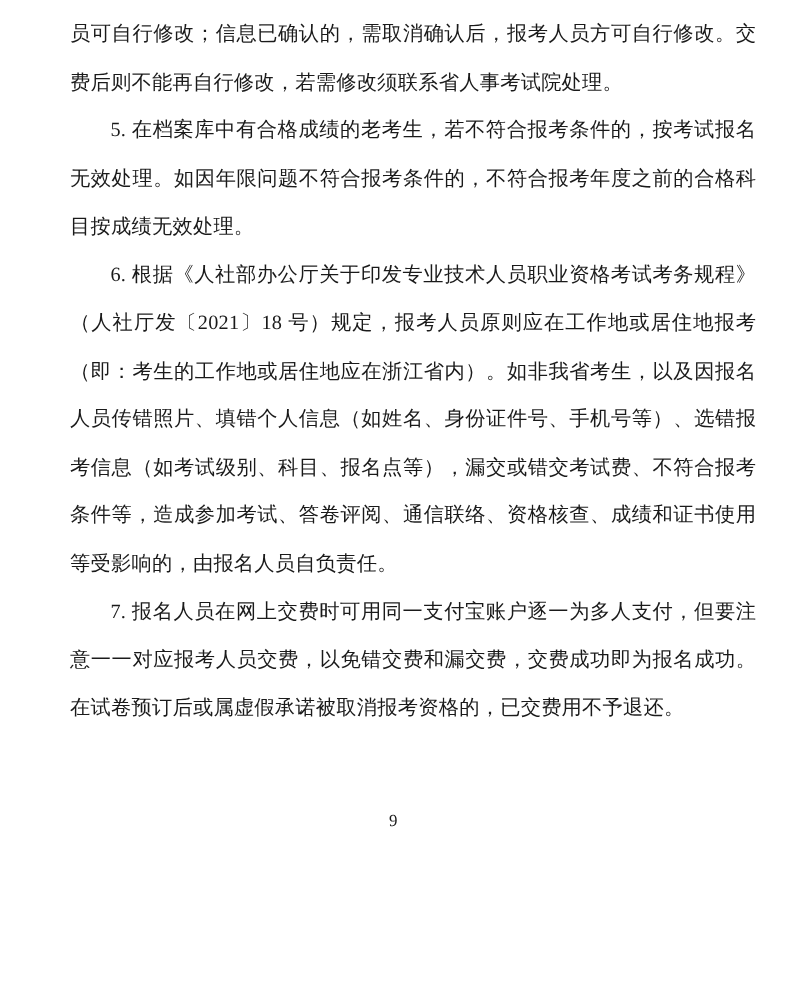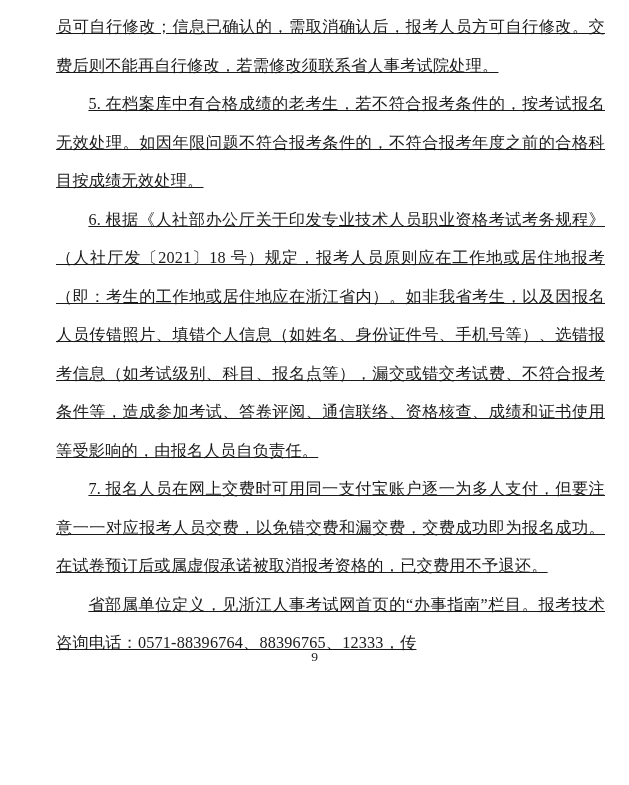--- a/index.html
+++ b/index.html
@@ -13,21 +13,20 @@
     overflow: hidden;
     font-family: "Liberation Serif", "DejaVu Serif", serif;
     color: #1a1a1a;
   }
   .page {
     position: relative;
     width: 629px;
     height: 693px;
     box-sizing: border-box;
     padding: 8px 24px 0 56px;
-    text-decoration: underline;
   }
   .doc-body {
     font-size: 16.2px;
     line-height: 38.5px;
     text-align: justify;
     text-justify: inter-ideograph;
     letter-spacing: 0.2px;
   }
   .para {
     margin: 0;
@@ -49,16 +48,15 @@
 </style>
 </head>
 <body>
 
 <div class="page">
   <div class="doc-body">
     <p class="para cont">员可自行修改；信息已确认的，需取消确认后，报考人员方可自行修改。交费后则不能再自行修改，若需修改须联系省人事考试院处理。</p>
     <p class="para">5. 在档案库中有合格成绩的老考生，若不符合报考条件的，按考试报名无效处理。如因年限问题不符合报考条件的，不符合报考年度之前的合格科目按成绩无效处理。</p>
     <p class="para">6. 根据《人社部办公厅关于印发专业技术人员职业资格考试考务规程》（人社厅发〔2021〕18 号）规定，报考人员原则应在工作地或居住地报考（即：考生的工作地或居住地应在浙江省内）。如非我省考生，以及因报名人员传错照片、填错个人信息（如姓名、身份证件号、手机号等）、选错报考信息（如考试级别、科目、报名点等），漏交或错交考试费、不符合报考条件等，造成参加考试、答卷评阅、通信联络、资格核查、成绩和证书使用等受影响的，由报名人员自负责任。</p>
     <p class="para">7. 报名人员在网上交费时可用同一支付宝账户逐一为多人支付，但要注意一一对应报考人员交费，以免错交费和漏交费，交费成功即为报名成功。在试卷预订后或属虚假承诺被取消报考资格的，已交费用不予退还。</p>
-    <p class="para">省部属单位定义，见浙江人事考试网首页的“办事指南”栏目。报考技术咨询电话：0571-88396764、88396765、12333，传</p>
   </div>
   <div class="page-number">9</div>
 </div>
 
 </body></html>

